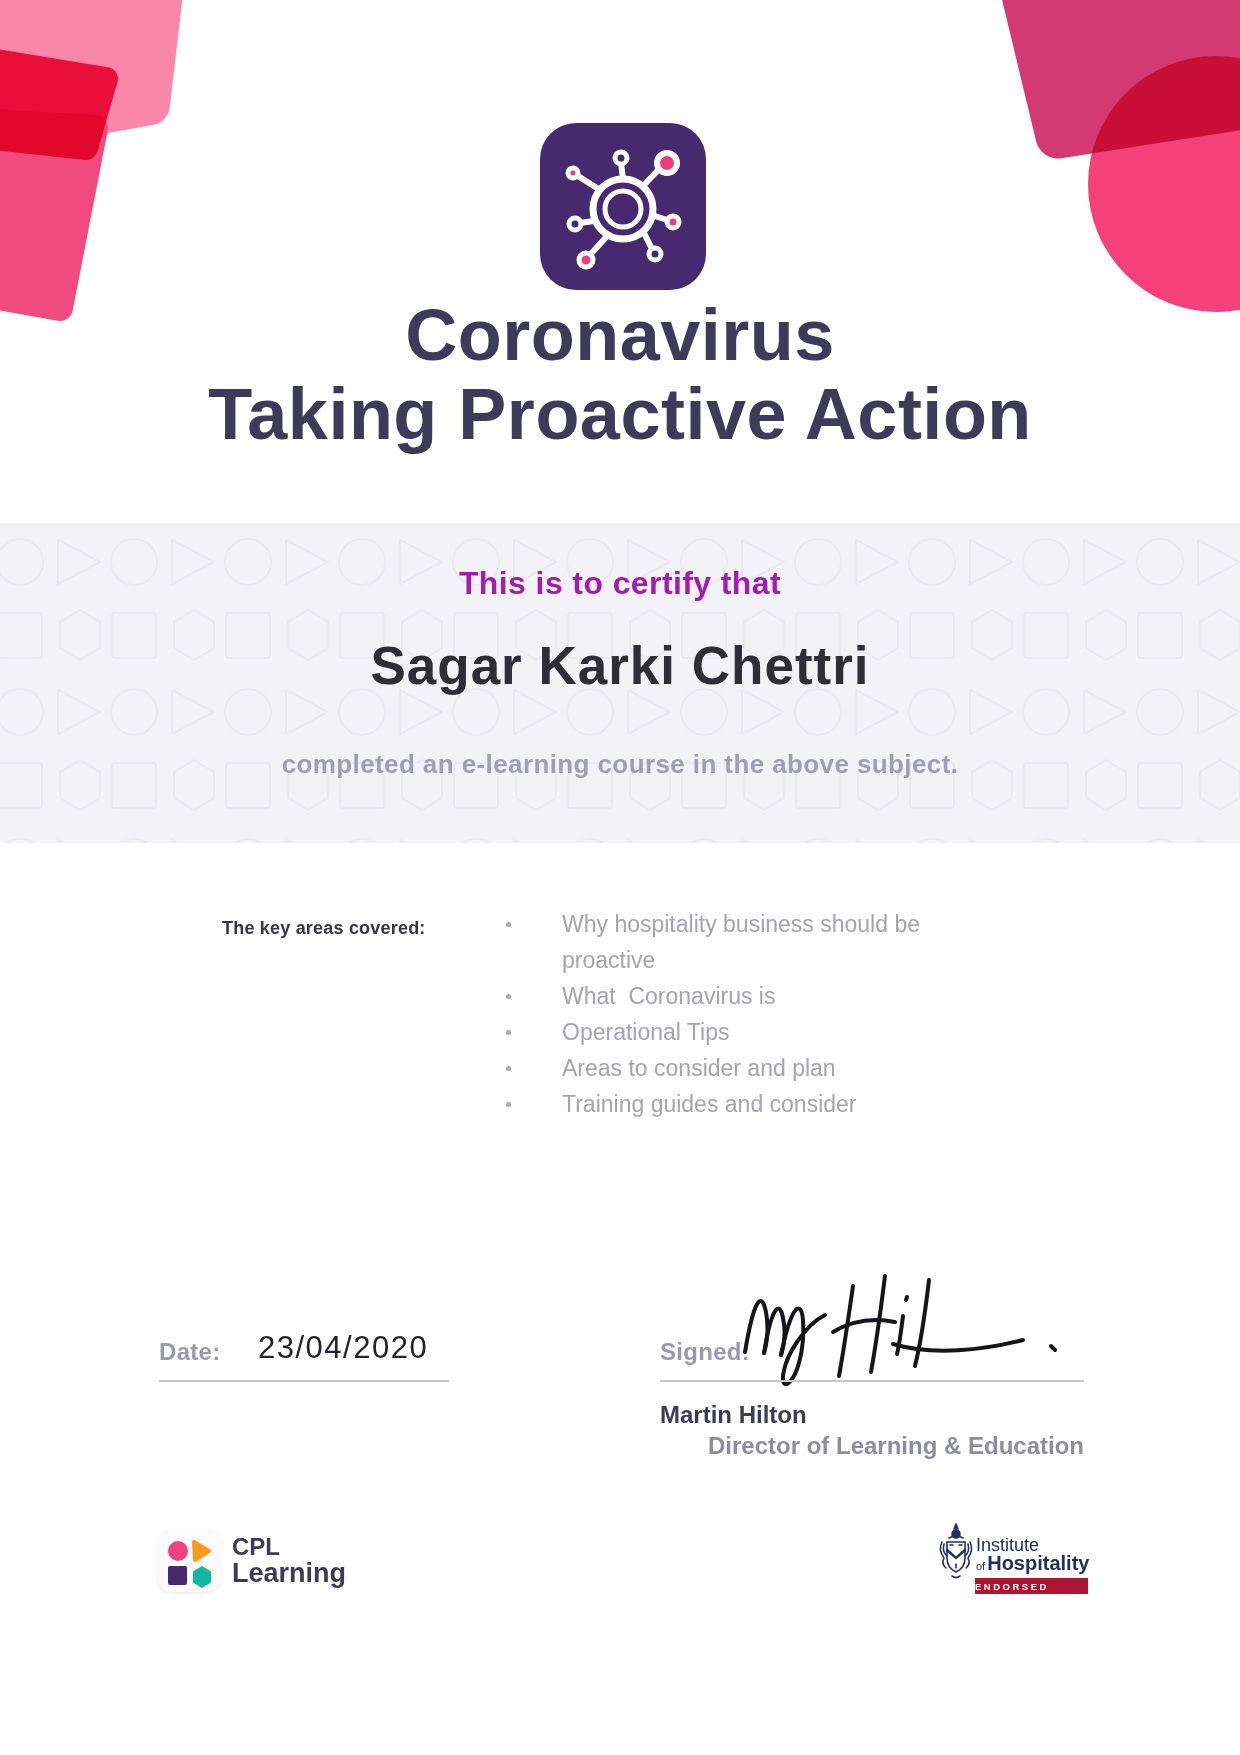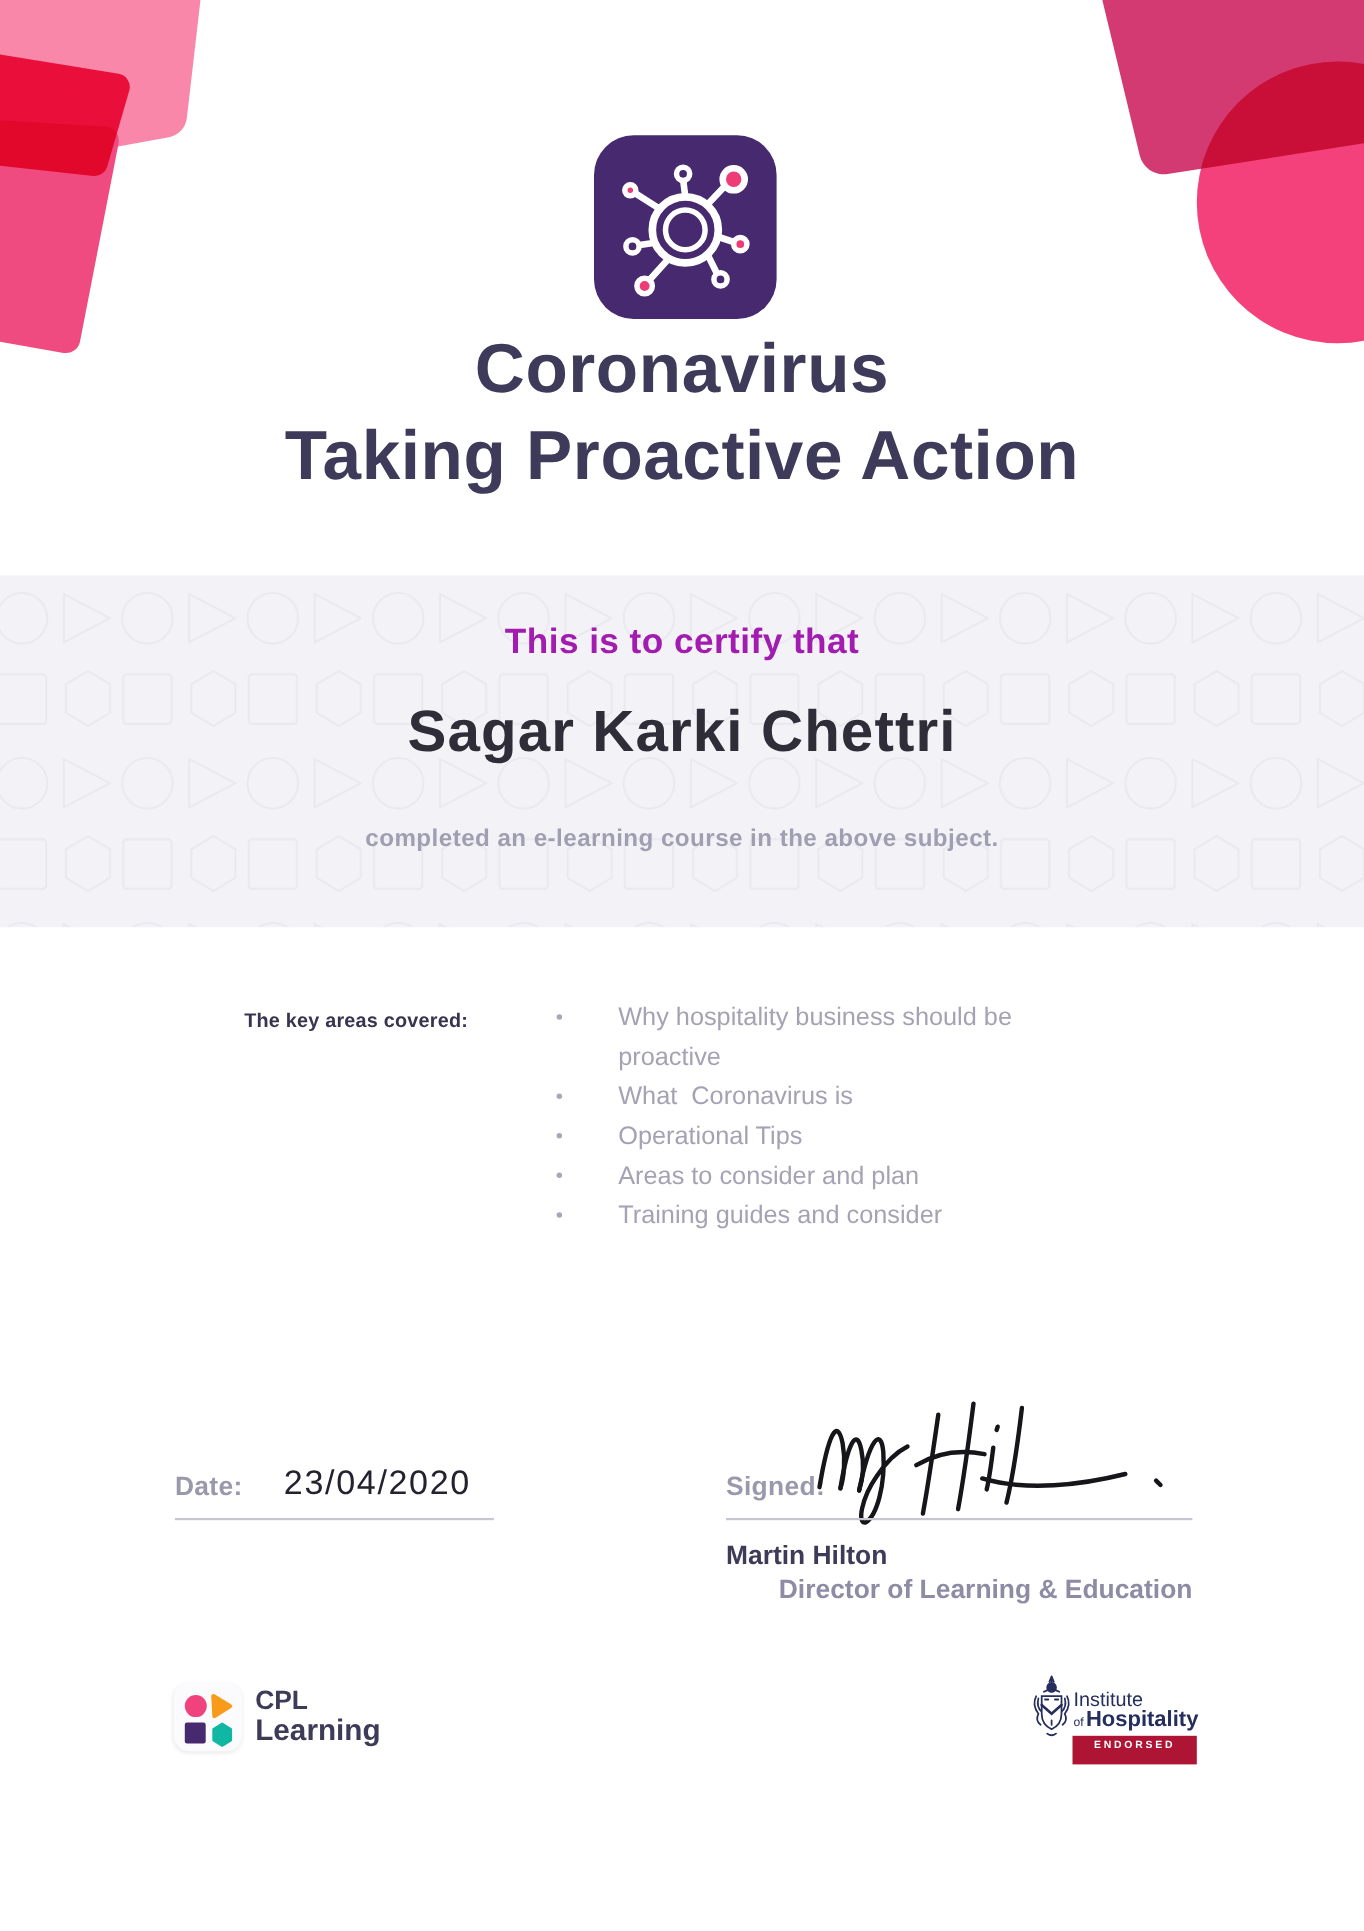--- a/index.html
+++ b/index.html
@@ -9,29 +9,29 @@
   .abs{position:absolute;}
 
   
   #corner-tl{left:0;top:0;}
   #corner-tr{right:0;top:0;}
 
   
   #logo-tile{left:540px;top:123px;width:166px;height:167px;border-radius:36px;background:#46296E;}
 
   
-  #title{left:0;top:296px;width:1240px;text-align:center;font-size:63px;font-weight:bold;
+  #title{left:0;top:296px;width:1240px;text-align:center;font-size:72px;font-weight:bold;
          color:#3E3A5A;line-height:79px;letter-spacing:0.5px;}
 
   
   #band{left:0;top:523px;width:1240px;height:320px;background:#F3F3F7;}
   #band .centered{position:absolute;left:0;width:1240px;text-align:center;}
   #certify-text{top:42px;font-size:32px;font-weight:bold;color:#a21caf;letter-spacing:0.4px;}
   #recipient-name{top:112px;font-size:53px;font-weight:bold;color:#2E2D38;letter-spacing:1px;}
-  #completion-text{top:226px;font-size:22px;font-weight:bold;color:#A09EB1;letter-spacing:0.4px;}
+  #completion-text{top:226px;font-size:26px;font-weight:bold;color:#A09EB1;letter-spacing:0.4px;}
 
   
   #key-areas-label{left:222px;top:918px;font-size:18px;font-weight:bold;color:#38344E;letter-spacing:0.2px;}
   #key-areas-list{left:504px;top:906px;width:420px;list-style:none;margin:0;padding:0;
                   font-size:23px;line-height:36px;color:#A4A2B3;}
   #key-areas-list li{position:relative;padding-left:58px;white-space:pre-wrap;}
   #key-areas-list li .dot{position:absolute;left:2px;top:16px;width:5px;height:5px;border-radius:50%;
                   background:#A8A6B7;}
 
   
@@ -53,22 +53,22 @@
   #cpl-text .l1{font-size:24px;line-height:26px;}
   #cpl-text .l2{font-size:27px;line-height:27px;}
 
   
   #ioh{left:936px;top:1520px;width:160px;}
   #ioh-crest{position:absolute;left:0;top:2px;}
   #ioh-words{position:absolute;left:40px;top:16px;color:#252E5C;white-space:nowrap;}
   #ioh-words .l1{font-size:18px;line-height:18px;}
   #ioh-words .l2{font-size:20px;line-height:19px;font-weight:bold;}
   #ioh-words .of{font-size:11px;font-weight:normal;margin-right:2px;}
-  #ioh-banner{position:absolute;left:39px;top:58px;width:113px;height:26px;background:#AE1534;
-              color:#ffffff;font-size:9.5px;font-weight:bold;letter-spacing:2.5px;text-align:center;
+  #ioh-banner{position:absolute;left:39px;top:58px;width:113px;height:16px;background:#AE1534;
+              color:#ffffff;font-size:9.5px;font-weight:bold;letter-spacing:2.5px;text-align:left;
               line-height:17px;}
 </style>
 </head>
 <body>
 
 <div id="page">
 
   <svg id="corner-tl" class="abs" width="230" height="330" viewBox="0 0 230 330">
     <path d="M-40,-40 L165,-25 L150,105 L40,125 L-40,55 Z" fill="#F987A9" stroke="#F987A9" stroke-width="40" stroke-linejoin="round"></path>
     <path d="M-70,118 L95,128 L60,308 L-70,285 Z" fill="#EF4B81" stroke="#EF4B81" stroke-width="26" stroke-linejoin="round"></path>

